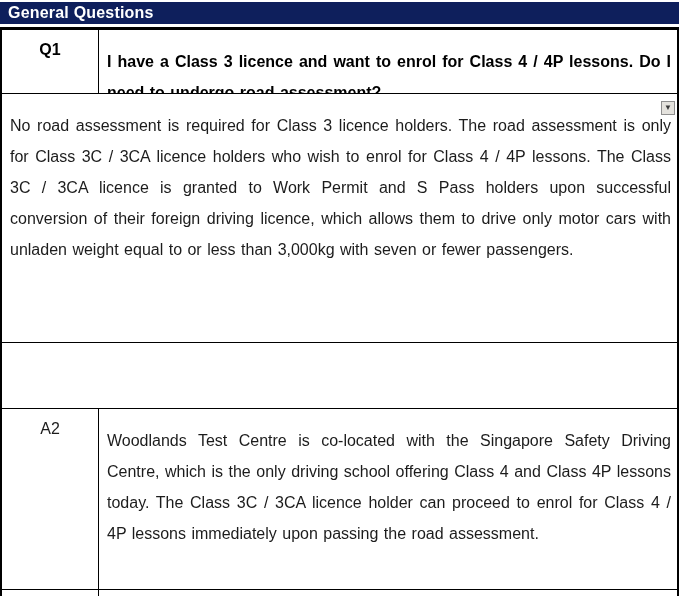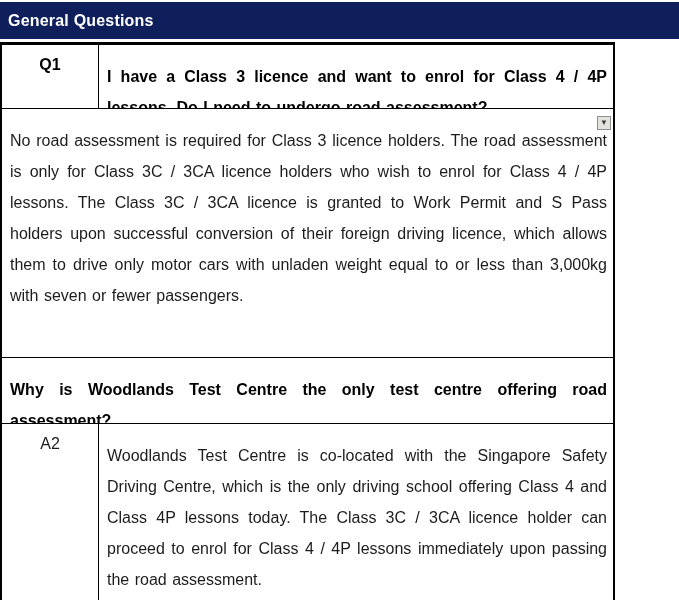--- a/index.html
+++ b/index.html
@@ -11,34 +11,34 @@
   .page {
     position: relative;
     width: 679px;
     height: 600px;
     background: #ffffff;
     overflow: hidden;
   }
   .header-bar {
     margin: 2px 0 0 0;
     width: 679px;
-    height: 37px;
+    height: 22px;
     background: #0e1f5c;
     color: #ffffff;
     display: flex;
     align-items: center;
     box-sizing: border-box;
     padding-left: 8px;
     font-size: 16px;
     font-weight: bold;
     letter-spacing: 0.2px;
   }
   .faq-table {
     margin-top: 3px;
-    width: 615px;
+    width: 679px;
     height: 569px;
     box-sizing: border-box;
     border-left: 2px solid #000;
     border-right: 2px solid #000;
     border-top: 3px solid #000;
     overflow: hidden;
   }
   .faq-row {
     display: flex;
     box-sizing: border-box;
@@ -110,21 +110,20 @@
     </div>
 
     <div class="faq-row answer row-a1">
       <div class="content-cell">No road assessment is required for Class 3 licence holders. The road assessment is only for Class 3C / 3CA licence holders who wish to enrol for Class 4 / 4P lessons. The Class 3C / 3CA licence is granted to Work Permit and S Pass holders upon successful conversion of their foreign driving licence, which allows them to drive only motor cars with unladen weight equal to or less than 3,000kg with seven or fewer passengers.</div>
       <button class="dropdown-btn">
         <span>▼</span>
       </button>
     </div>
 
     <div class="faq-row question row-q2">
-      <div class="content-cell">Why is Woodlands Test Centre the only test centre offering road assessment?</div>
     </div>
 
     <div class="faq-row answer row-a2">
       <div class="label-cell">A2</div>
       <div class="content-cell">Woodlands Test Centre is co-located with the Singapore Safety Driving Centre, which is the only driving school offering Class 4 and Class 4P lessons today. The Class 3C / 3CA licence holder can proceed to enrol for Class 4 / 4P lessons immediately upon passing the road assessment.</div>
     </div>
 
     <div class="faq-row row-empty">
       <div class="label-cell"></div>
       <div class="content-cell"></div>

